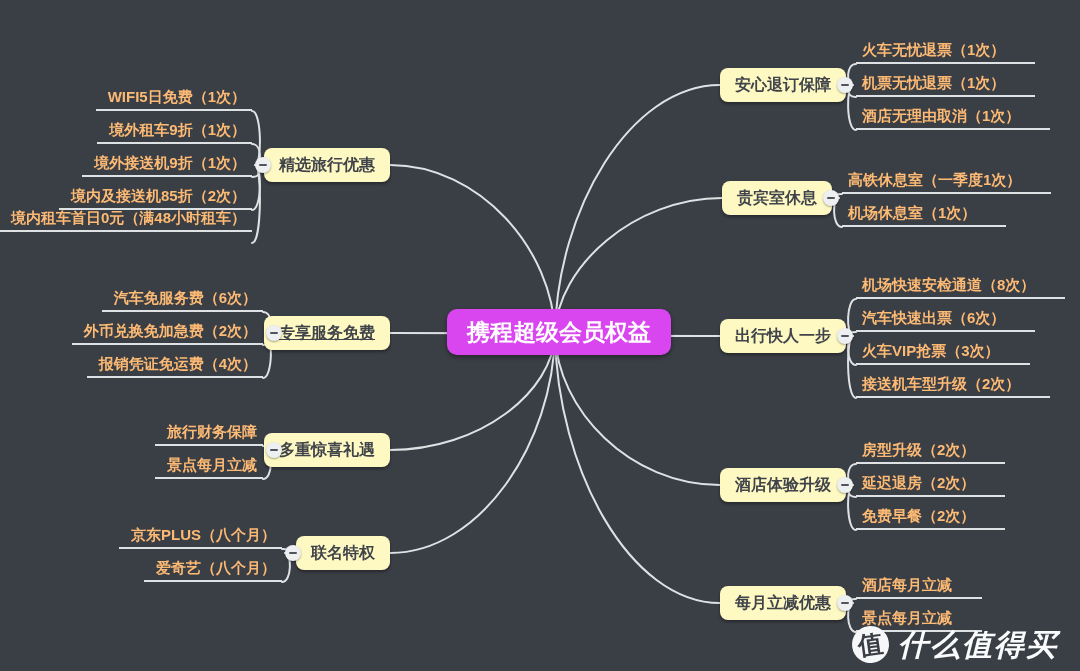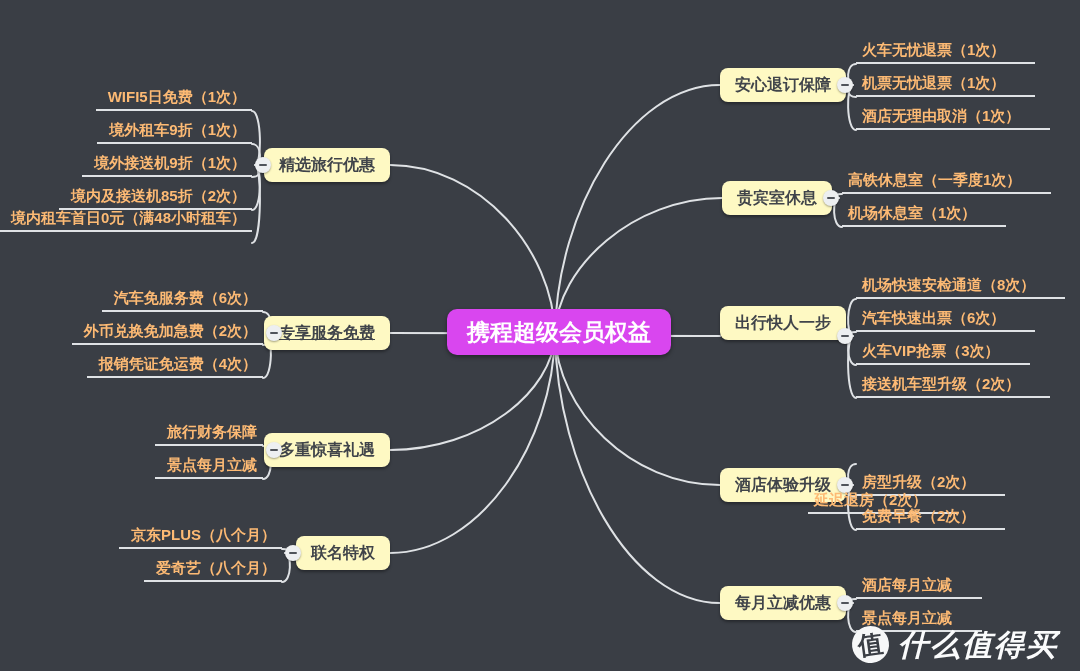--- a/index.html
+++ b/index.html
@@ -142,21 +142,21 @@
 
   <div class="center-node">携程超级会员权益</div>
 
   <div class="branch" style="right:690px;top:148px;">精选旅行优惠</div>
   <div class="branch" style="right:690px;top:316px;text-decoration:underline;">专享服务免费</div>
   <div class="branch" style="right:690px;top:433px;">多重惊喜礼遇</div>
   <div class="branch" style="right:690px;top:536px;">联名特权</div>
 
   <div class="branch" style="left:720px;top:68px;">安心退订保障</div>
   <div class="branch" style="left:722px;top:181px;">贵宾室休息</div>
-  <div class="branch" style="left:720px;top:306px;">出行快人一步</div>
+  <div class="branch" style="left:720px;top:319px;">出行快人一步</div>
   <div class="branch" style="left:720px;top:468px;">酒店体验升级</div>
   <div class="branch" style="left:720px;top:586px;">每月立减优惠</div>
 
   <div class="toggle" style="left:255px;top:157px;">
       <span class="bar"></span>
     </div>
   <div class="toggle" style="left:266px;top:325px;">
       <span class="bar"></span>
     </div>
   <div class="toggle" style="left:266px;top:442px;">
@@ -202,22 +202,22 @@
   <div class="leaf leaf-r" style="left:856px;top:106px;">酒店无理由取消（1次）</div>
 
   <div class="leaf leaf-r" style="left:842px;top:170px;">高铁休息室（一季度1次）</div>
   <div class="leaf leaf-r" style="left:842px;top:203px;">机场休息室（1次）</div>
 
   <div class="leaf leaf-r" style="left:856px;top:275px;">机场快速安检通道（8次）</div>
   <div class="leaf leaf-r" style="left:856px;top:308px;">汽车快速出票（6次）</div>
   <div class="leaf leaf-r" style="left:856px;top:341px;">火车VIP抢票（3次）</div>
   <div class="leaf leaf-r" style="left:856px;top:374px;">接送机车型升级（2次）</div>
 
-  <div class="leaf leaf-r" style="left:856px;top:440px;margin-top:32px;">房型升级（2次）</div>
-  <div class="leaf leaf-r" style="left:808px;top:473px;margin-top:17px;">延迟退房（2次）</div>
+  <div class="leaf leaf-r" style="left:856px;top:440px;">房型升级（2次）</div>
+  <div class="leaf leaf-r" style="left:856px;top:473px;">延迟退房（2次）</div>
   <div class="leaf leaf-r" style="left:856px;top:506px;">免费早餐（2次）</div>
 
   <div class="leaf leaf-r" style="left:856px;top:575px;">酒店每月立减</div>
   <div class="leaf leaf-r" style="left:856px;top:608px;">景点每月立减</div>
 
   <div class="watermark">
     <div class="wm-logo">值</div>
     <div class="wm-text">什么值得买</div>
   </div>
 

